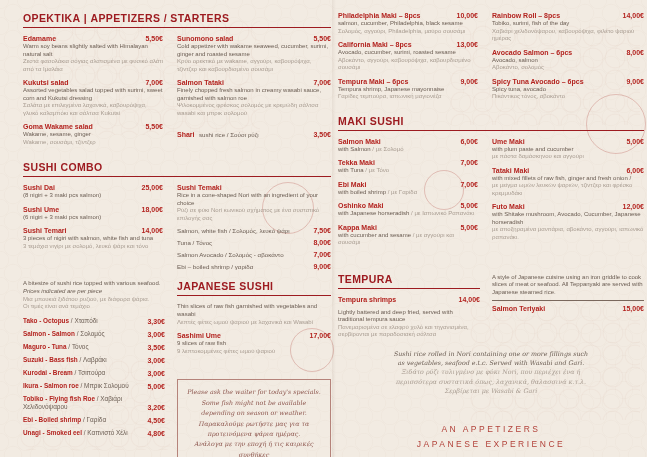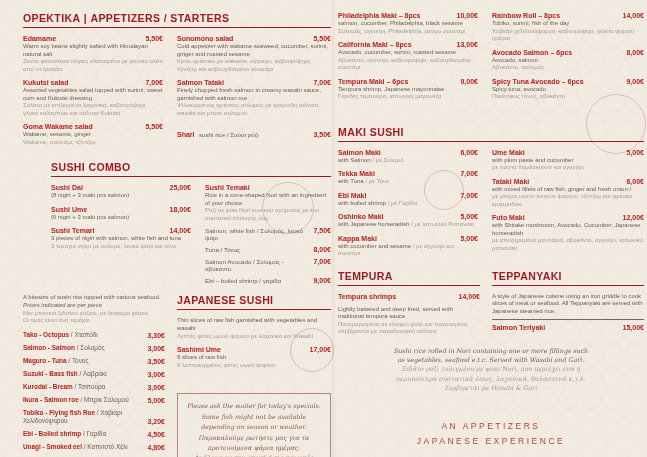--- a/index.html
+++ b/index.html
@@ -148,21 +148,21 @@
           <div class="gr">Ψιλοκομμένος φρέσκος σολομός με κρεμώδη σάλτσα wasabi και μπρικ σολομού</div>
         </div>
         <div class="irow mt">
           <span><span class="nm">Shari</span> <span class="sub">sushi rice / Σούσι ρύζι</span></span>
           <span class="pr">3,50€</span>
         </div>
       </div>
     </div>
   </div>
 
-  <div style="margin-top:9px;margin-left:28px;">
+  <div style="margin-top:9px;">
     <div class="sec-title">SUSHI COMBO</div>
     <div class="cols">
       <div class="col1">
         <div class="it">
           <div class="irow">
               <span class="nm">Sushi Dai</span>
               <span class="pr">25,00€</span>
             </div>
           <div class="en">(8 nigiri + 3 maki pcs salmon)</div>
         </div>
@@ -330,21 +330,21 @@
               <span class="nm">Spicy Tuna Avocado – 6pcs</span>
               <span class="pr">9,00€</span>
             </div>
           <div class="en">Spicy tuna, avocado</div>
           <div class="gr">Πικάντικος τόνος, αβοκάντο</div>
         </div>
       </div>
     </div>
   </div>
 
-  <div style="margin-top:19px;">
+  <div style="margin-top:8px;">
     <div class="sec-title">MAKI SUSHI</div>
     <div class="cols">
       <div class="col1">
         <div class="it">
           <div class="irow">
               <span class="nm">Salmon Maki</span>
               <span class="pr">6,00€</span>
             </div>
           <div class="en"><span>with Salmon</span> <span class="inline-gr">/ με Σολομό</span></div>
         </div>
@@ -399,32 +399,31 @@
               <span class="nm">Futo Maki</span>
               <span class="pr">12,00€</span>
             </div>
           <div class="en">with Shitake mushroom, Avocado, Cucumber, Japanese horseradish</div>
           <div class="gr">με αποξηραμένα μανιτάρια, αβοκάντο, αγγούρι, ιαπωνικό ραπανάκι.</div>
         </div>
       </div>
     </div>
   </div>
 
-  <div class="duo" style="margin-top:6px;">
+  <div class="duo" style="margin-top:20px;">
     <div>
       <div class="sec-title">TEMPURA</div>
       <div class="irow">
         <span class="nm">Tempura shrimps</span>
         <span class="pr">14,00€</span>
       </div>
       <div class="en mt">Lightly battered and deep fried, served with traditional tempura sauce</div>
       <div class="gr">Πανεμαρισμένα σε ελαφρύ χυλό και τηγανισμένα, σερβίρονται με παραδοσιακή σάλτσα</div>
     </div>
     <div>
-      <div class="sec-title">TEPPANYAKI</div>
       <div class="en">A style of Japanese cuisine using an iron griddle to cook slices of meat or seafood. All Teppanyaki are served with Japanese steamed rice.</div>
       <div class="rule"></div>
       <div class="irow">
         <span class="nm">Salmon Teriyaki</span>
         <span class="pr">15,00€</span>
       </div>
     </div>
   </div>
 
   <div class="fnote">

